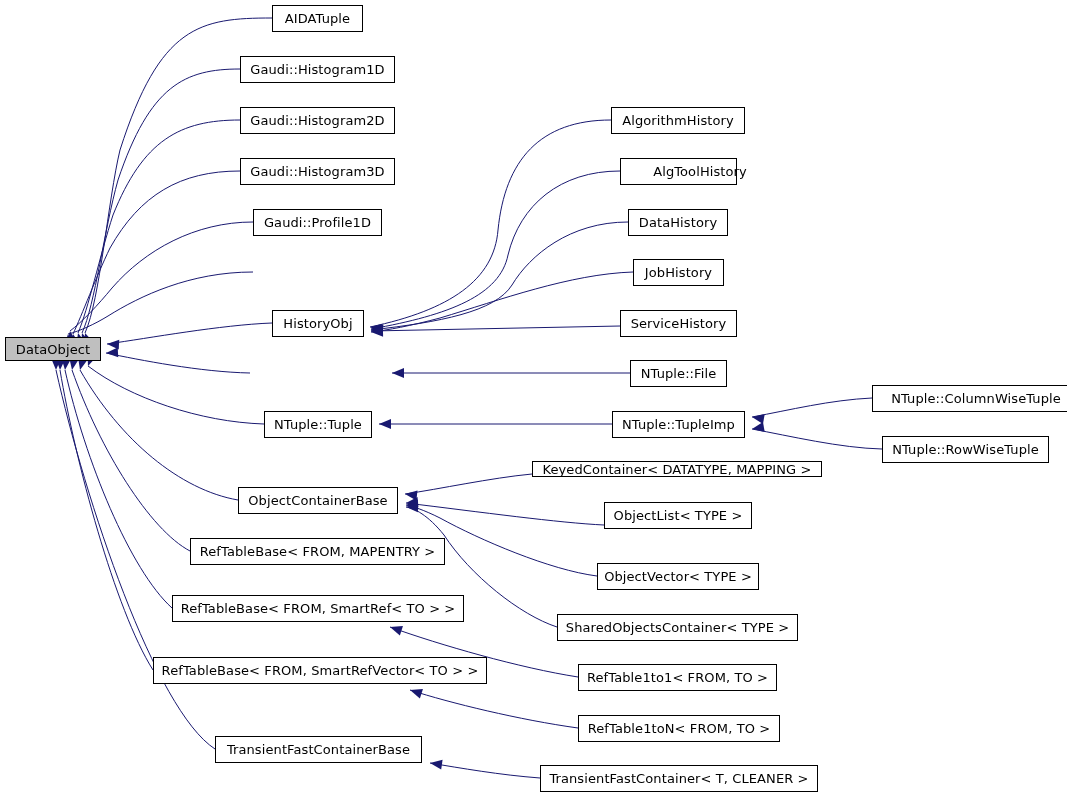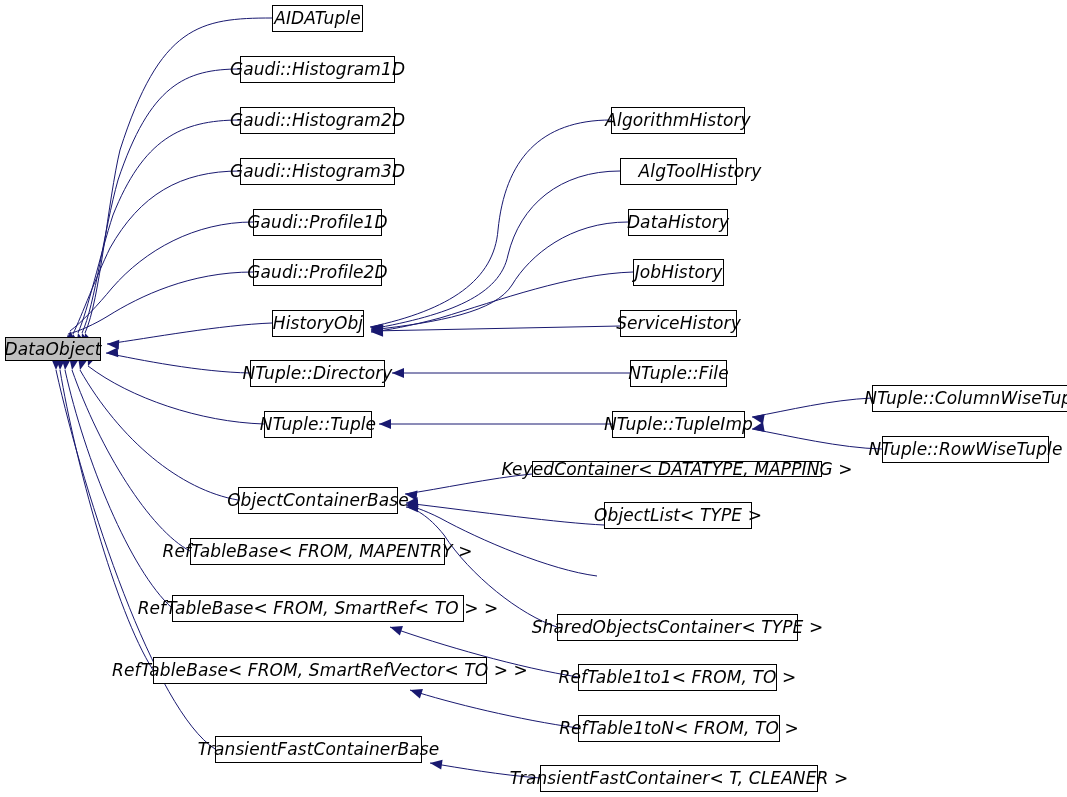--- a/index.html
+++ b/index.html
@@ -6,29 +6,28 @@
   html,body{margin:0;padding:0;background:#ffffff;}
   body{font-family:"DejaVu Sans","Liberation Sans",sans-serif;}
   #graph{position:relative;width:1067px;height:797px;background:#ffffff;overflow:hidden;}
   #edges{position:absolute;left:0;top:0;width:1067px;height:797px;}
   .node{
     position:absolute;
     box-sizing:border-box;
     border:1px solid #000000;
     background:#ffffff;
     color:#000000;
-    font-size:17px;
+    font-size:13px;
     line-height:1;
     display:flex;
     align-items:center;
     justify-content:center;
     white-space:nowrap;
     letter-spacing:0.1px;
     cursor:pointer;
-    font-style:italic;
   }
   .node.root{background:#bfbfbf;border:1px solid #000000;}
 </style>
 </head>
 <body>
 
 <div id="graph">
   <svg id="edges" viewBox="0 0 1067 797" xmlns="http://www.w3.org/2000/svg">
       <path d="M 272,18 C 200,18 160,25 120,150 C 108,200 100,300 85,333" fill="none" stroke="#191970" stroke-width="1"></path>
       <path d="M 240,69 C 185,69 150,85 118,180 C 104,230 95,305 82,333" fill="none" stroke="#191970" stroke-width="1"></path>
@@ -90,37 +89,36 @@
       <polygon points="0,0 12,-5 12,5" fill="#191970" transform="translate(390,627) rotate(18)"></polygon>
       <polygon points="0,0 12,-5 12,5" fill="#191970" transform="translate(410,690) rotate(18)"></polygon>
       <polygon points="0,0 12,-5 12,5" fill="#191970" transform="translate(430,763) rotate(8)"></polygon>
     </svg>
 <div class="node root" style="left: 5px; top: 337px; width: 96px; height: 24px;">DataObject</div>
     <div class="node" style="left: 272px; top: 5px; width: 91px; height: 27px;">AIDATuple</div>
     <div class="node" style="left: 240px; top: 56px; width: 155px; height: 27px;">Gaudi::Histogram1D</div>
     <div class="node" style="left: 240px; top: 107px; width: 155px; height: 27px;">Gaudi::Histogram2D</div>
     <div class="node" style="left: 240px; top: 158px; width: 155px; height: 27px;">Gaudi::Histogram3D</div>
     <div class="node" style="left: 253px; top: 209px; width: 129px; height: 27px;">Gaudi::Profile1D</div>
-    <div class="node" style="left: 253px; top: 259px; width: 129px; height: 27px;">Gaudi::Profile2D</div>
     <div class="node" style="left: 272px; top: 310px; width: 92px; height: 27px;">HistoryObj</div>
-    <div class="node" style="left: 250px; top: 360px; width: 135px; height: 27px;">NTuple::Directory</div>
     <div class="node" style="left: 264px; top: 411px; width: 108px; height: 27px;">NTuple::Tuple</div>
     <div class="node" style="left: 238px; top: 487px; width: 160px; height: 27px;">ObjectContainerBase</div>
     <div class="node" style="left: 190px; top: 538px; width: 255px; height: 27px;">RefTableBase&lt; FROM, MAPENTRY &gt;</div>
     <div class="node" style="left: 172px; top: 595px; width: 292px; height: 27px;">RefTableBase&lt; FROM, SmartRef&lt; TO &gt; &gt;</div>
     <div class="node" style="left: 153px; top: 657px; width: 334px; height: 27px;">RefTableBase&lt; FROM, SmartRefVector&lt; TO &gt; &gt;</div>
     <div class="node" style="left: 215px; top: 736px; width: 207px; height: 27px; text-align: right;">TransientFastContainerBase</div>
     <div class="node" style="left: 611px; top: 107px; width: 134px; height: 27px;">AlgorithmHistory</div>
     <div class="node" style="left: 620px; top: 158px; width: 117px; height: 27px; padding-left: 43px;">AlgToolHistory</div>
     <div class="node" style="left: 628px; top: 209px; width: 100px; height: 27px;">DataHistory</div>
     <div class="node" style="left: 633px; top: 259px; width: 91px; height: 27px;">JobHistory</div>
     <div class="node" style="left: 620px; top: 310px; width: 117px; height: 27px;">ServiceHistory</div>
     <div class="node" style="left: 630px; top: 360px; width: 97px; height: 27px;">NTuple::File</div>
     <div class="node" style="left: 612px; top: 411px; width: 133px; height: 27px;">NTuple::TupleImp</div>
     <div class="node" style="left: 872px; top: 385px; width: 208px; height: 27px;">NTuple::ColumnWiseTuple</div>
     <div class="node" style="left: 882px; top: 436px; width: 167px; height: 27px;">NTuple::RowWiseTuple</div>
     <div class="node" style="left: 532px; top: 461px; width: 290px; height: 16px;">KeyedContainer&lt; DATATYPE, MAPPING &gt;</div>
     <div class="node" style="left: 604px; top: 502px; width: 148px; height: 27px;">ObjectList&lt; TYPE &gt;</div>
+    <div class="node" style="left: 597px; top: 563px; width: 162px; height: 27px;">ObjectVector&lt; TYPE &gt;</div>
     <div class="node" style="left: 557px; top: 614px; width: 241px; height: 27px;">SharedObjectsContainer&lt; TYPE &gt;</div>
     <div class="node" style="left: 578px; top: 664px; width: 199px; height: 27px;">RefTable1to1&lt; FROM, TO &gt;</div>
     <div class="node" style="left: 578px; top: 715px; width: 202px; height: 27px;">RefTable1toN&lt; FROM, TO &gt;</div>
     <div class="node" style="left: 540px; top: 765px; width: 278px; height: 27px;">TransientFastContainer&lt; T, CLEANER &gt;</div>
   </div>
 
 </body></html>

